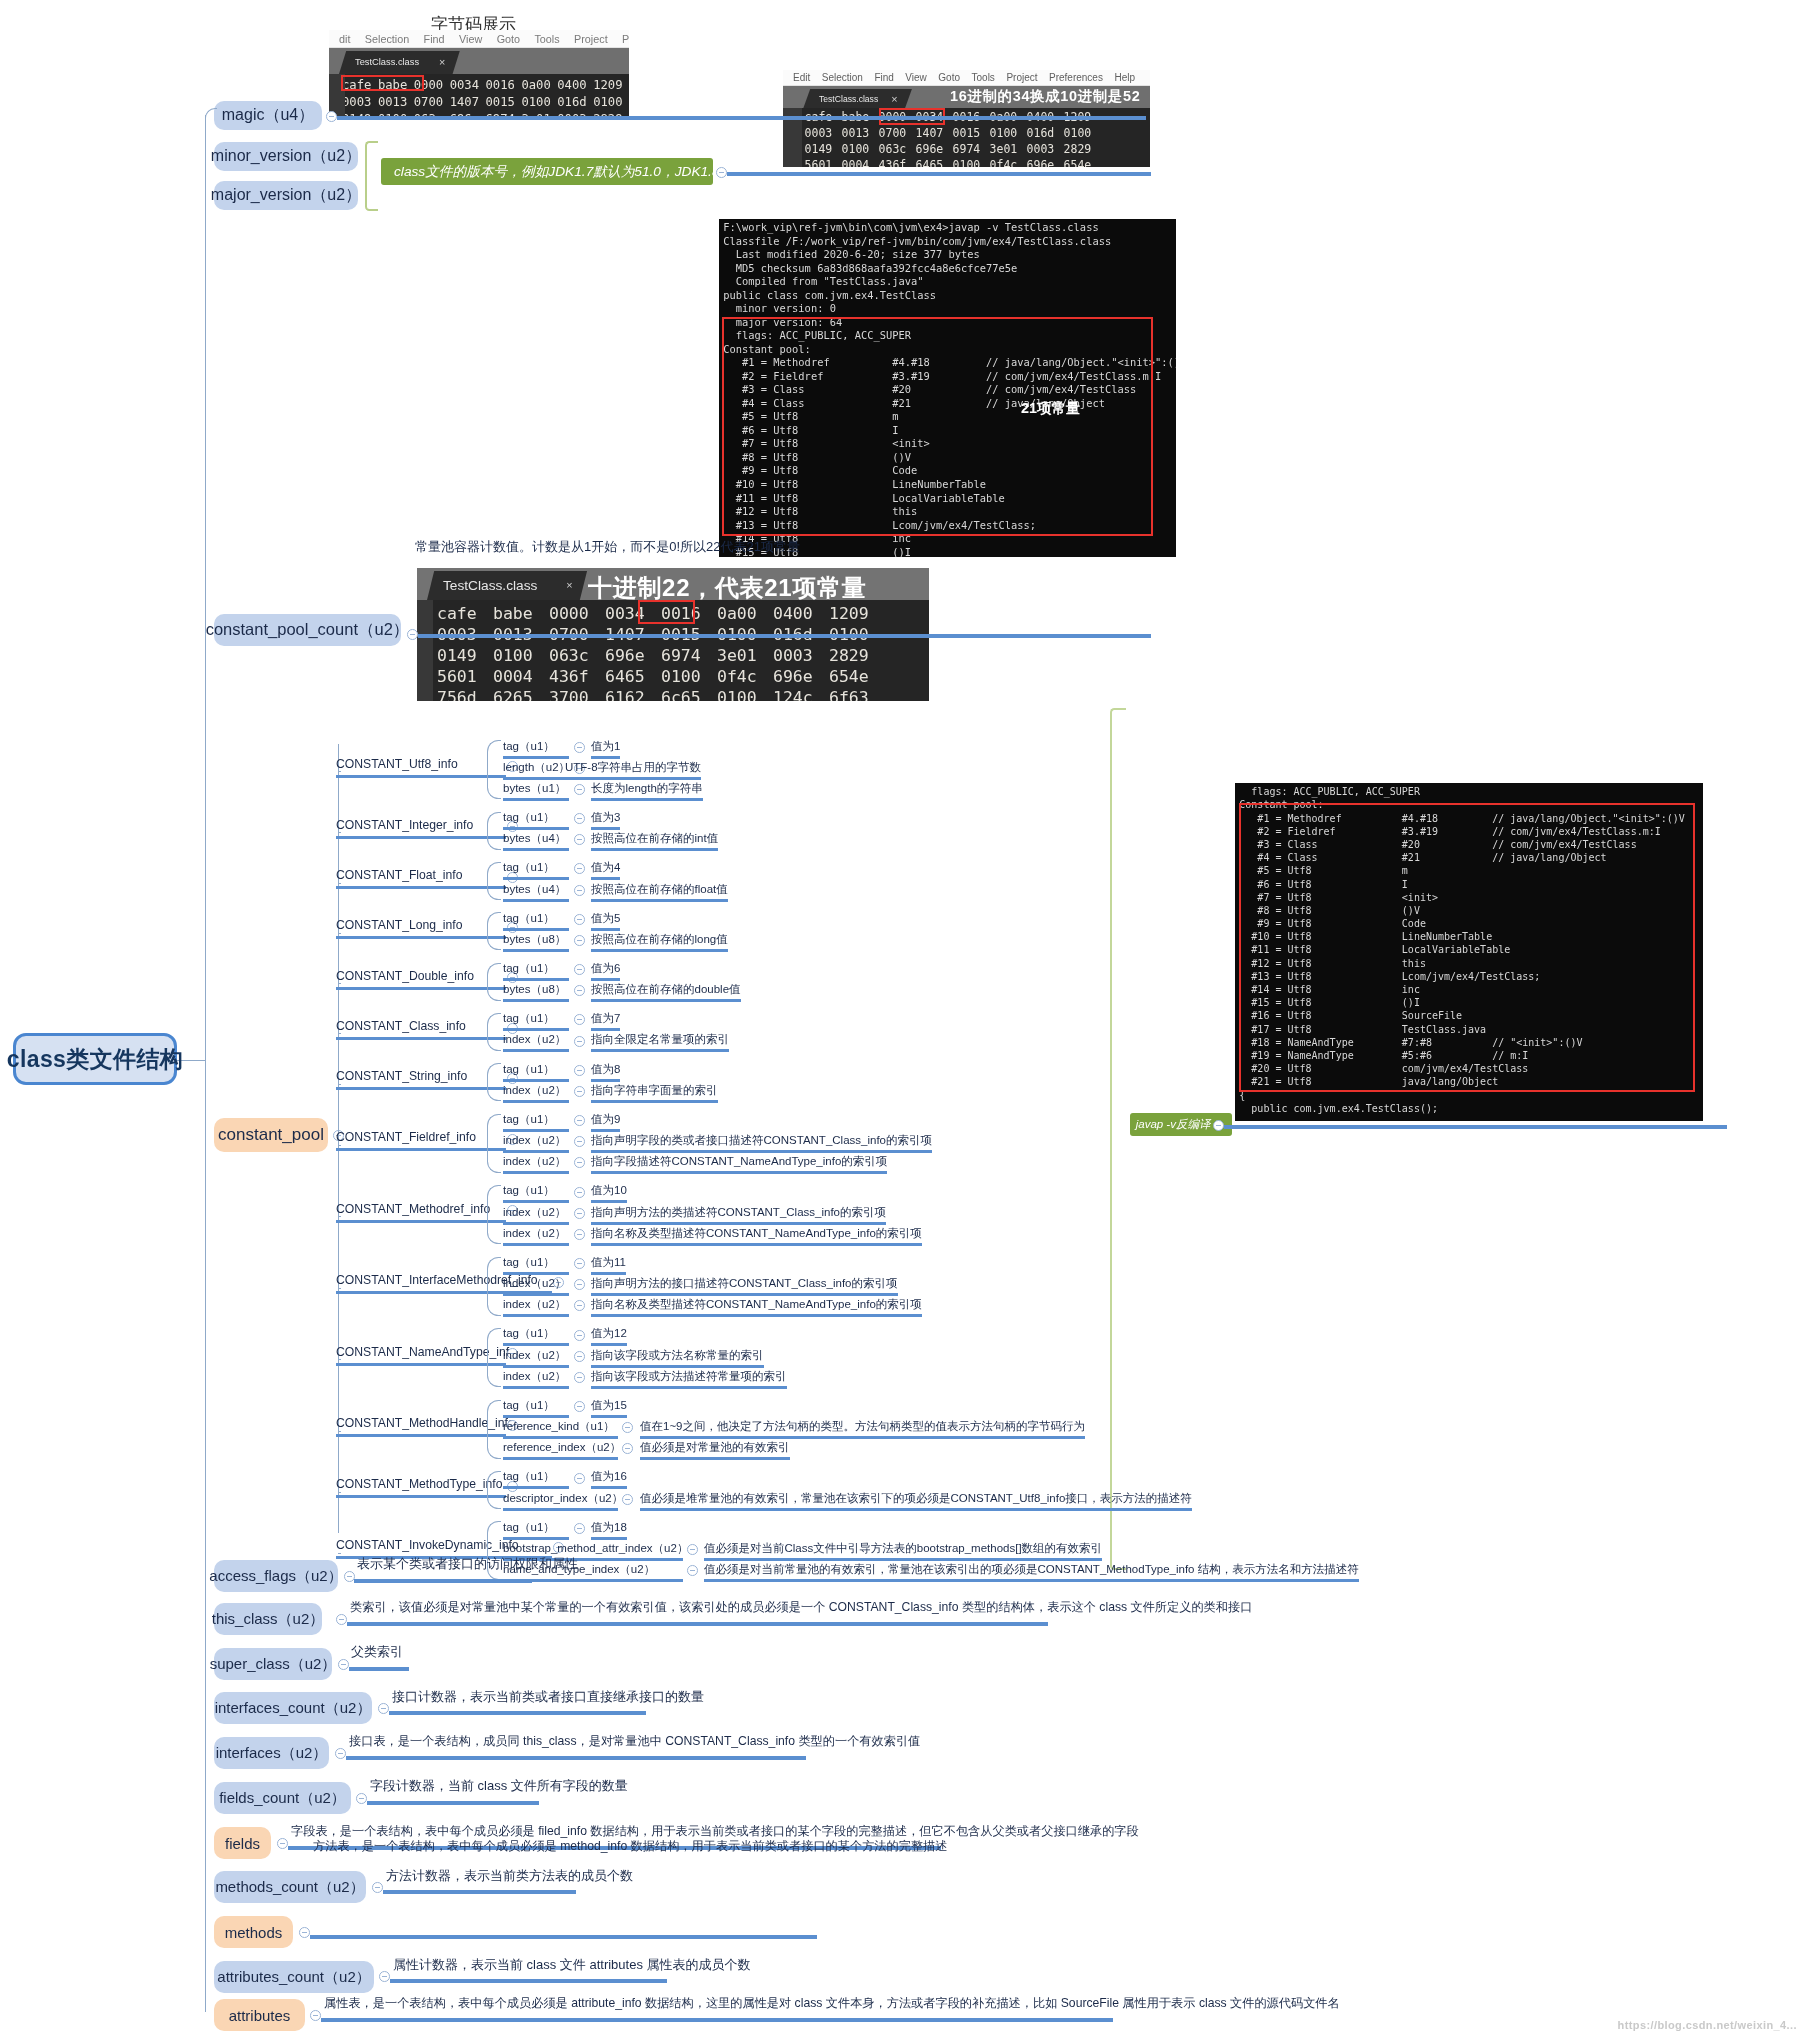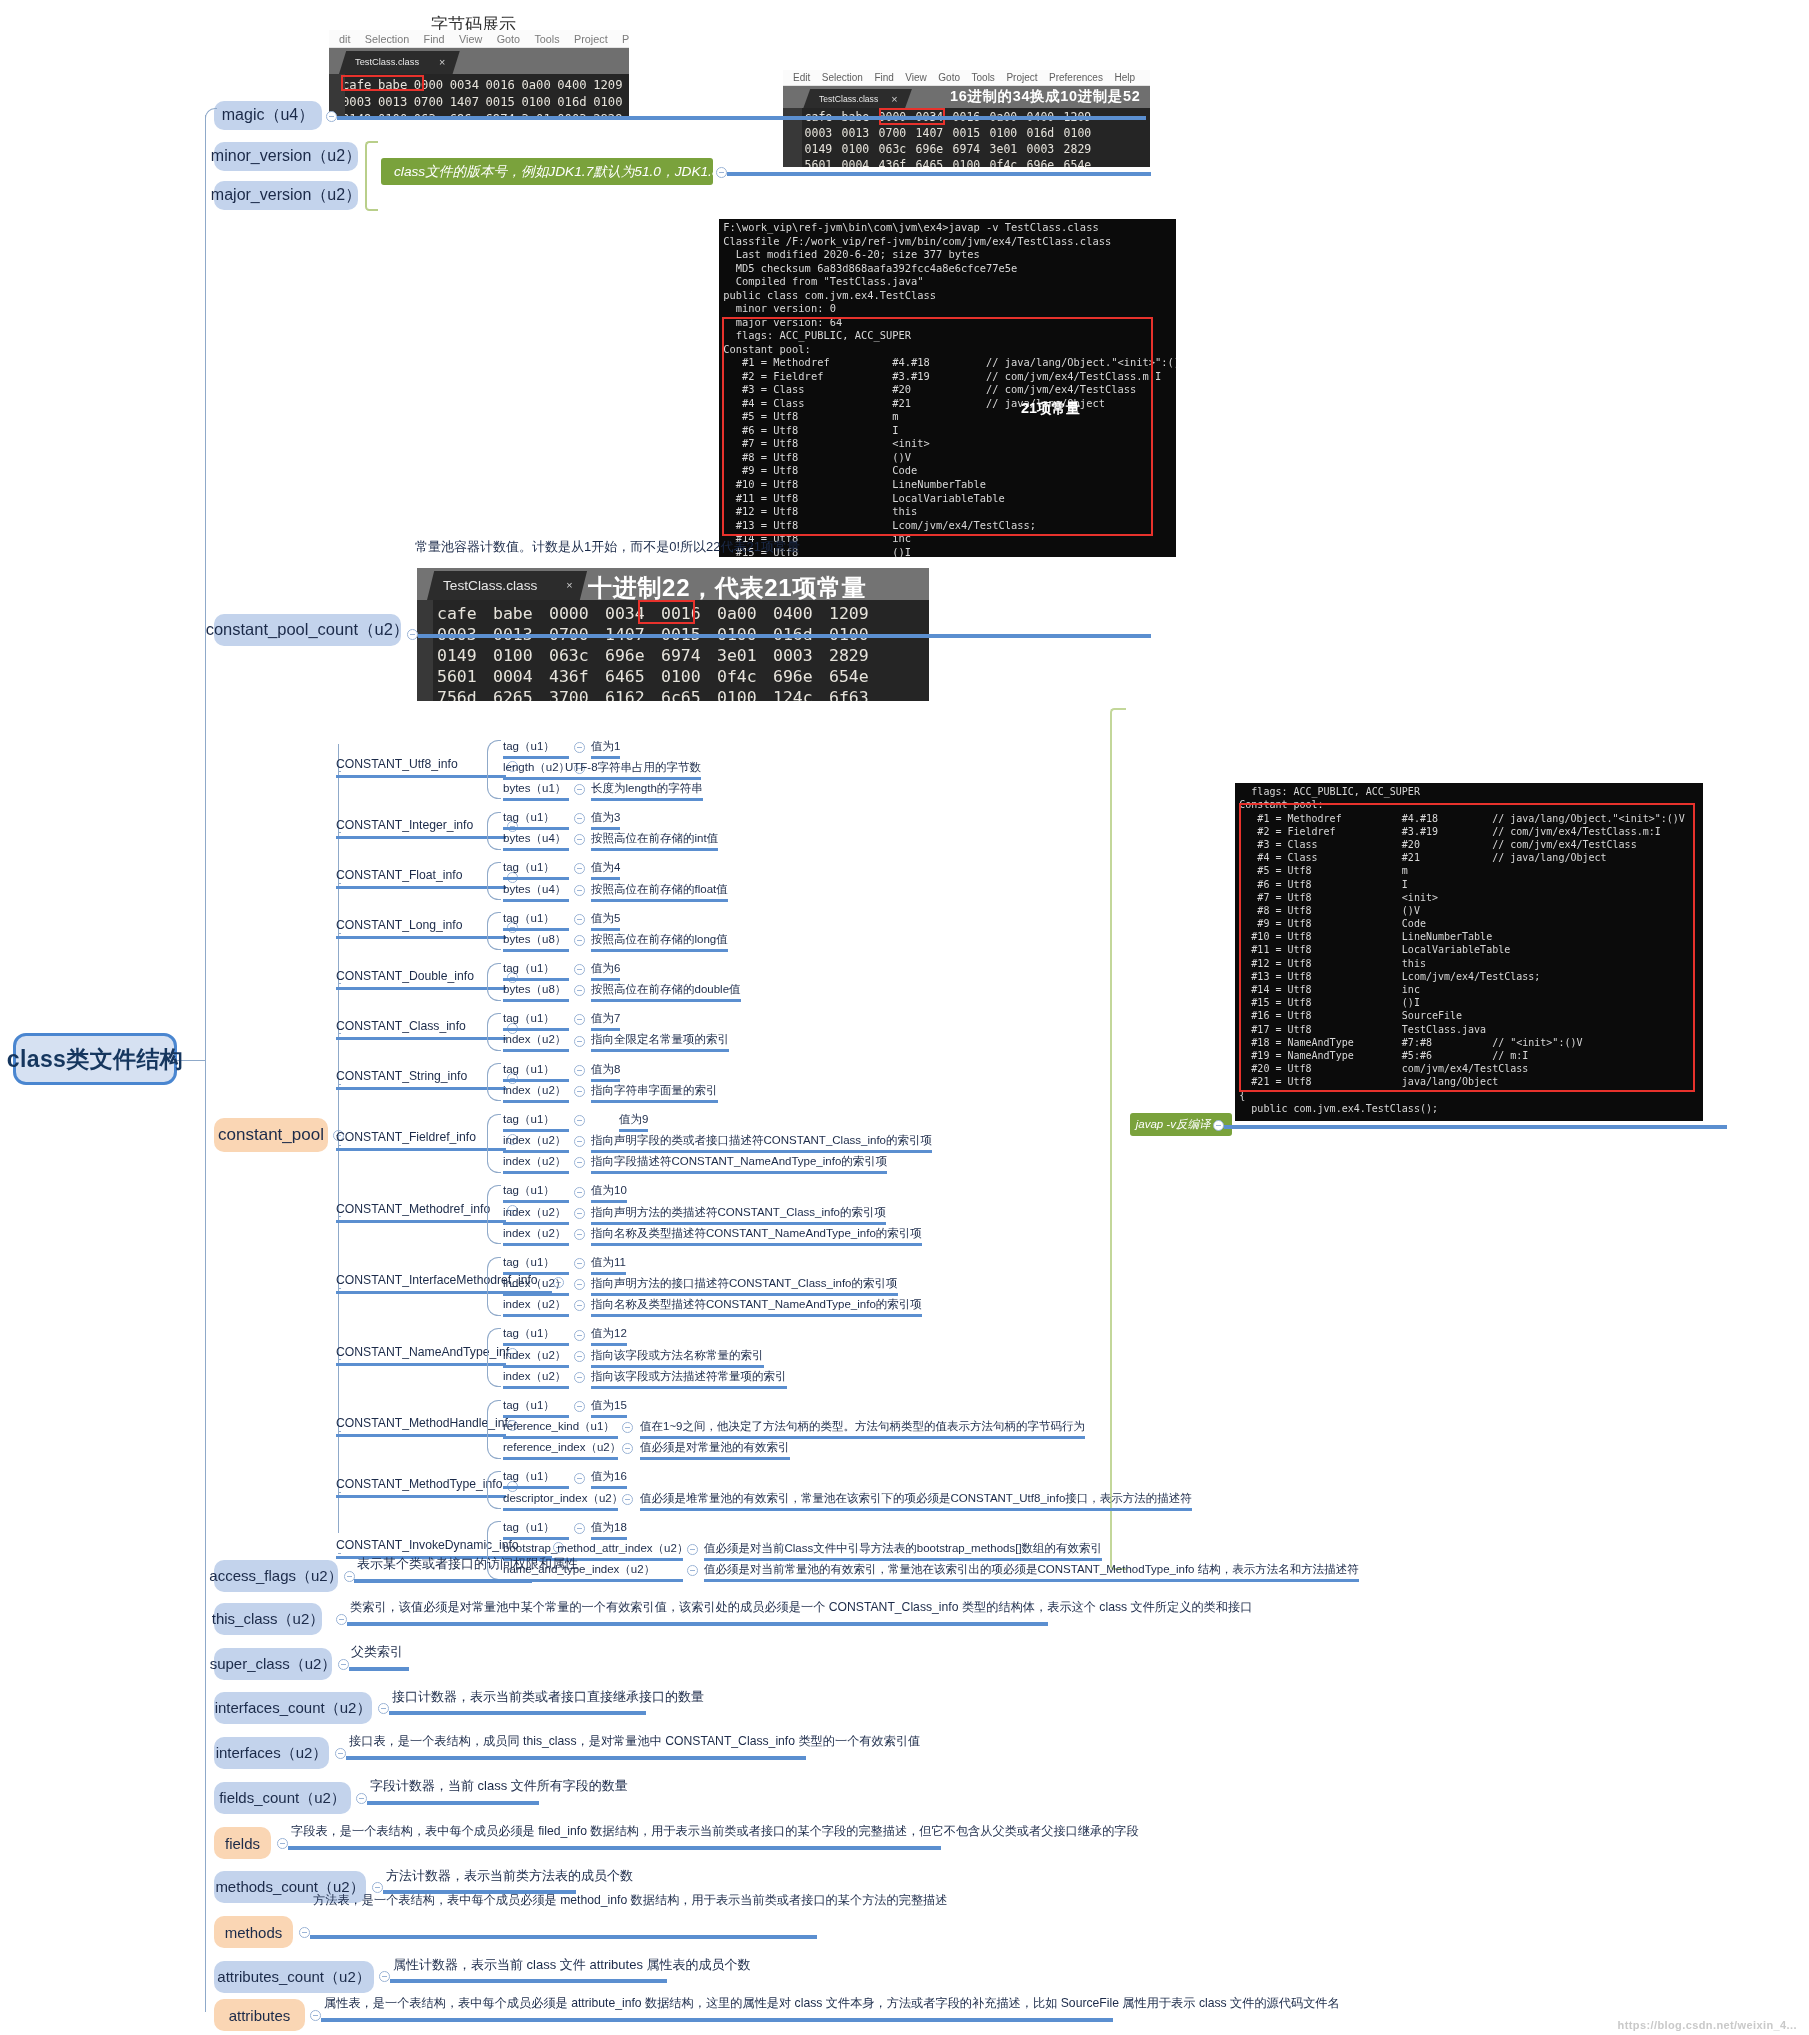--- a/index.html
+++ b/index.html
@@ -526,21 +526,21 @@
     <div class="tnode u s16" style="left: 591px; top: 1063px;"><span>值为8</span></div>
     <div class="tnode u s16" style="left: 503px; top: 1084px; width: 66px;"><span>index（u2）</span></div>
     <div class="handle" style="left: 574px; top: 1086px;"></div>
     <div class="tnode u s16" style="left: 591px; top: 1084px;"><span>指向字符串字面量的索引</span></div>
     <div class="hline" style="left: 338px; top: 1084px; width: 2.9px;"></div>
     <div class="tnode u s17" style="left: 336px; top: 1131px; width: 170px;"><span>CONSTANT_Fieldref_info</span></div>
     <div class="handle" style="left: 507px; top: 1134px;"></div>
     <div class="curve" style="left: 487px; top: 1114px; width: 14.4px; height: 59px; border-top-left-radius: 11.5px; border-bottom-left-radius: 11.5px; border-top: 1.1px solid rgb(143, 169, 201); border-bottom: 1.1px solid rgb(143, 169, 201);"></div>
     <div class="tnode u s16" style="left: 503px; top: 1113px; width: 66px;"><span>tag（u1）</span></div>
     <div class="handle" style="left: 574px; top: 1115px;"></div>
-    <div class="tnode u s16" style="left: 591px; top: 1113px; margin-left: 28px;"><span>值为9</span></div>
+    <div class="tnode u s16" style="left: 591px; top: 1113px;"><span>值为9</span></div>
     <div class="tnode u s16" style="left: 503px; top: 1134px; width: 66px;"><span>index（u2）</span></div>
     <div class="handle" style="left: 574px; top: 1136px;"></div>
     <div class="tnode u s16" style="left: 591px; top: 1134px;"><span>指向声明字段的类或者接口描述符CONSTANT_Class_info的索引项</span></div>
     <div class="tnode u s16" style="left: 503px; top: 1155px; width: 66px;"><span>index（u2）</span></div>
     <div class="handle" style="left: 574px; top: 1157px;"></div>
     <div class="tnode u s16" style="left: 591px; top: 1155px;"><span>指向字段描述符CONSTANT_NameAndType_info的索引项</span></div>
     <div class="hline" style="left: 338px; top: 1145px; width: 2.9px;"></div>
     <div class="tnode u s17" style="left: 336px; top: 1203px; width: 170px;"><span>CONSTANT_Methodref_info</span></div>
     <div class="handle" style="left: 507px; top: 1205px;"></div>
     <div class="curve" style="left: 487px; top: 1185px; width: 14.4px; height: 59px; border-top-left-radius: 11.5px; border-bottom-left-radius: 11.5px; border-top: 1.1px solid rgb(143, 169, 201); border-bottom: 1.1px solid rgb(143, 169, 201);"></div>
@@ -689,21 +689,21 @@
 <div class="hline" style="left:383px;top:1890px;width:193px;height:3.6px;background:#5b8fd0;"></div>
 <div class="tnode s18" style="left:386px;top:1869px;">
   <span>方法计数器，表示当前类方法表的成员个数</span>
 </div>
 
 <div class="node orange" style="left:214px;top:1916px;width:79px;height:32px;font-size:15px;">
   <span>methods</span>
 </div>
 <div class="handle" style="left:299px;top:1927px;"></div>
 <div class="hline" style="left:310px;top:1935px;width:507px;height:3.6px;background:#5b8fd0;"></div>
-<div class="tnode s17" style="left:313px;top:1894px;">
+<div class="tnode s17" style="left:313px;top:1840px;">
   <span>方法表，是一个表结构，表中每个成员必须是 method_info 数据结构，用于表示当前类或者接口的某个方法的完整描述</span>
 </div>
 
 <div class="node blue" style="left:214px;top:1961px;width:160px;height:32px;font-size:15px;">
   <span>attributes_count（u2）</span>
 </div>
 <div class="handle" style="left:379px;top:1971px;"></div>
 <div class="hline" style="left:390px;top:1979px;width:277px;height:3.6px;background:#5b8fd0;"></div>
 <div class="tnode s18" style="left:393px;top:1958px;">
   <span>属性计数器，表示当前 class 文件 attributes 属性表的成员个数</span>

